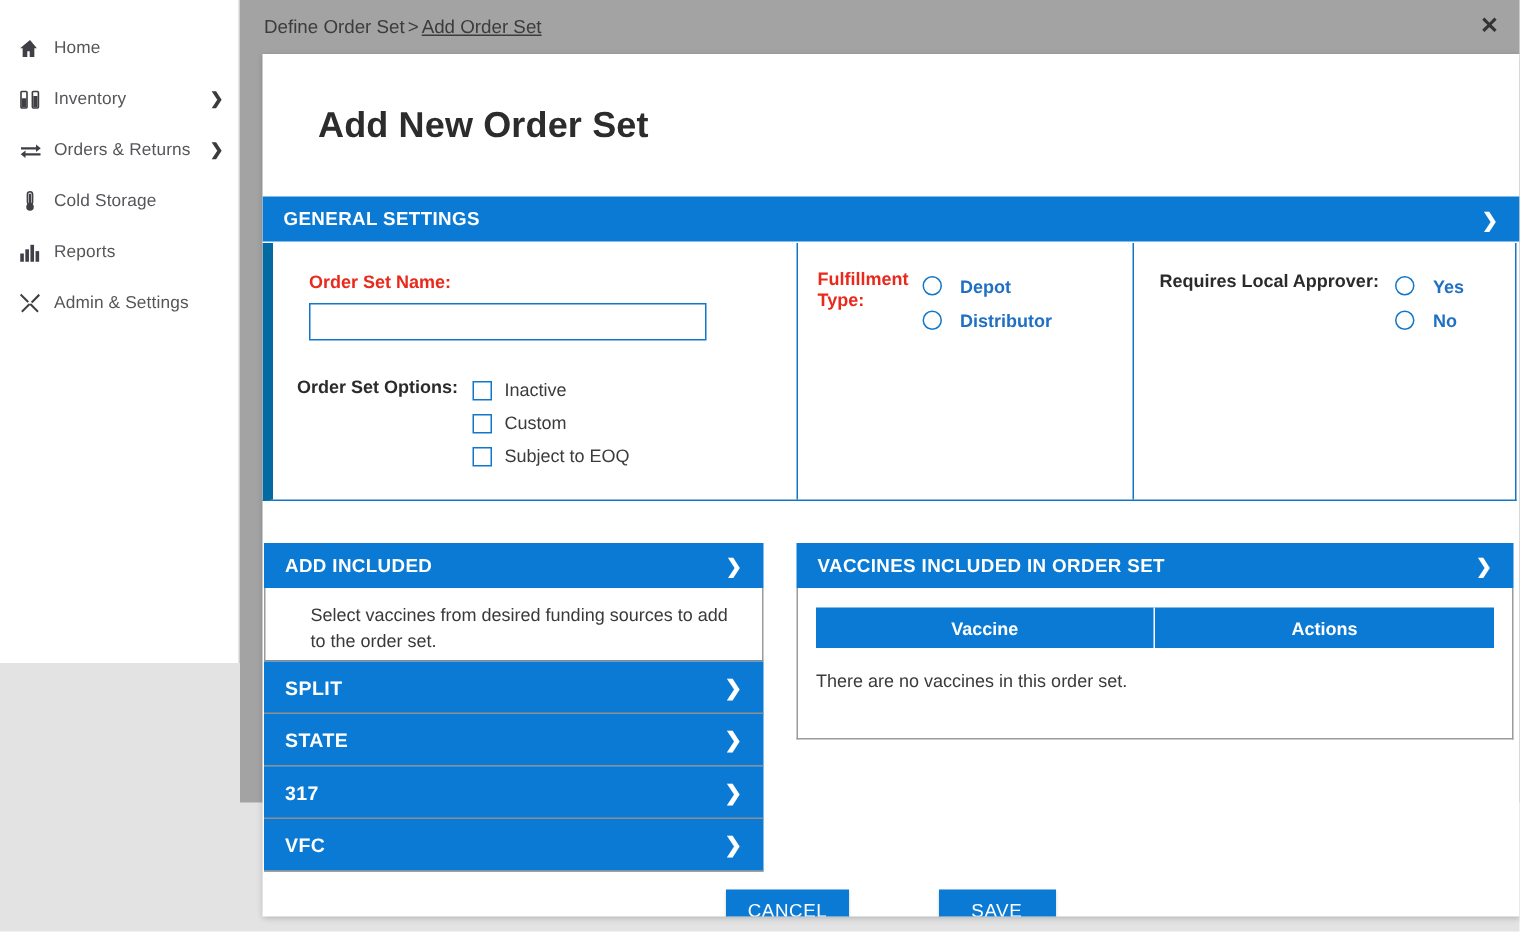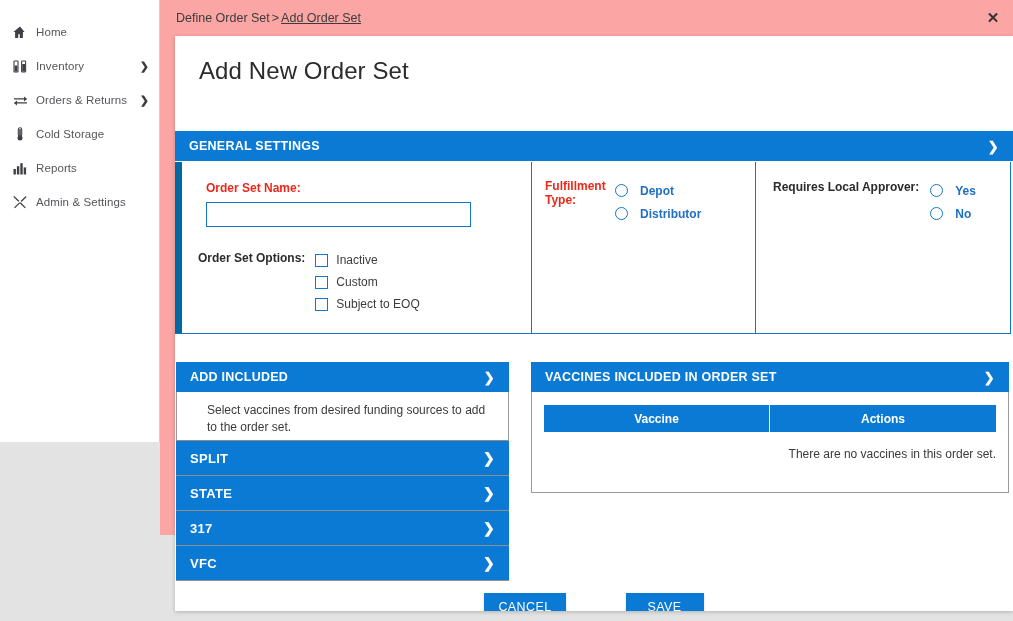--- a/index.html
+++ b/index.html
@@ -60,21 +60,21 @@
     color: #3b3b3b;
     font-size: 11px;
     font-weight: bold;
     line-height: 1;
   }
 
   
   .main {
     flex: 1;
     position: relative;
-    background: #fca5a5;
+    background: #a3a3a3;
     height: 535px;
     box-sizing: border-box;
   }
   .breadcrumb {
     position: absolute;
     top: 11px;
     left: 16px;
     font-size: 12.5px;
     color: #3c3c3c;
     white-space: nowrap;
@@ -109,23 +109,23 @@
     height: 575px;
     background: #ffffff;
     box-shadow: 0 1px 4px rgba(0,0,0,0.22);
     box-sizing: border-box;
     overflow: hidden;
   }
   .page-title {
     font-size: 24px;
     color: #2c2c2c;
     padding: 21px 0 0 24px;
-    font-weight: normal;
+    font-weight: bold;
     letter-spacing: 0.1px;
-    margin: 0;
+    margin: 13px;
   }
 
   
   .section-bar {
     background: #0b7ad4;
     color: #fff;
     height: 30px;
     display: flex;
     align-items: center;
     padding: 0 14px;
@@ -337,21 +337,21 @@
     font-weight: bold;
     display: flex;
     align-items: center;
     justify-content: center;
     box-sizing: border-box;
     cursor: pointer;
   }
   .th-vaccine { width: 50%; border-right: 1.5px solid #fff; }
   .th-actions { width: 50%; }
   .inc-empty {
-    text-align: right;
+    text-align: left;
     font-size: 12px;
     color: #3a3a3a;
     padding-top: 15px;
   }
 
   .actions {
     position: absolute;
     top: 557px;
     left: 0;
     width: 838px;

